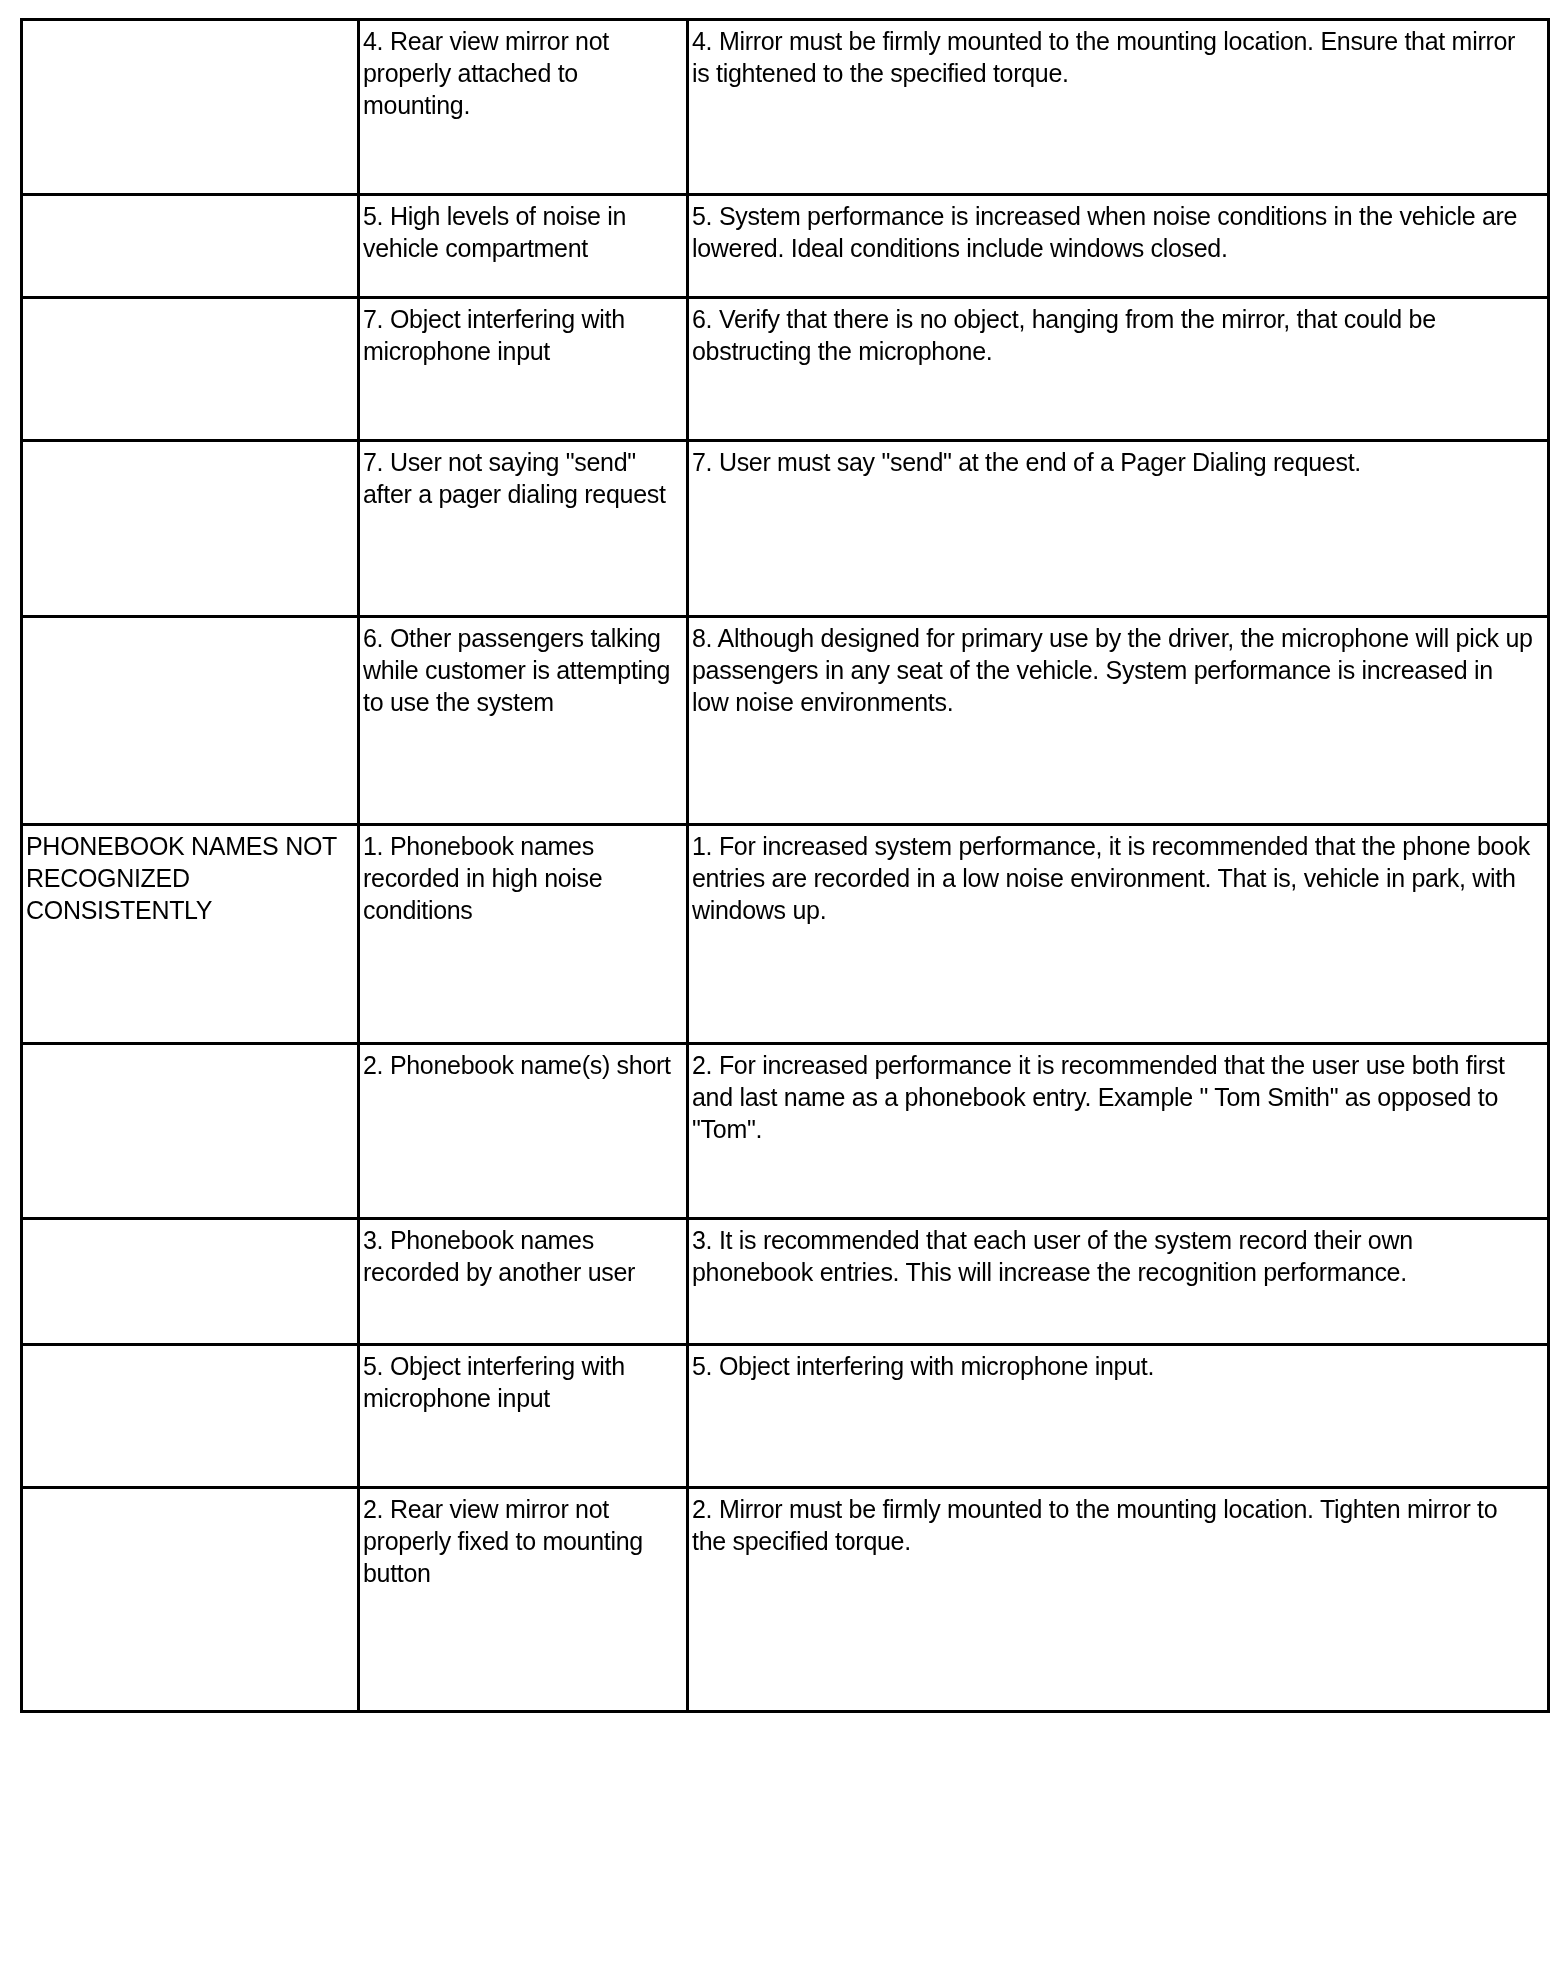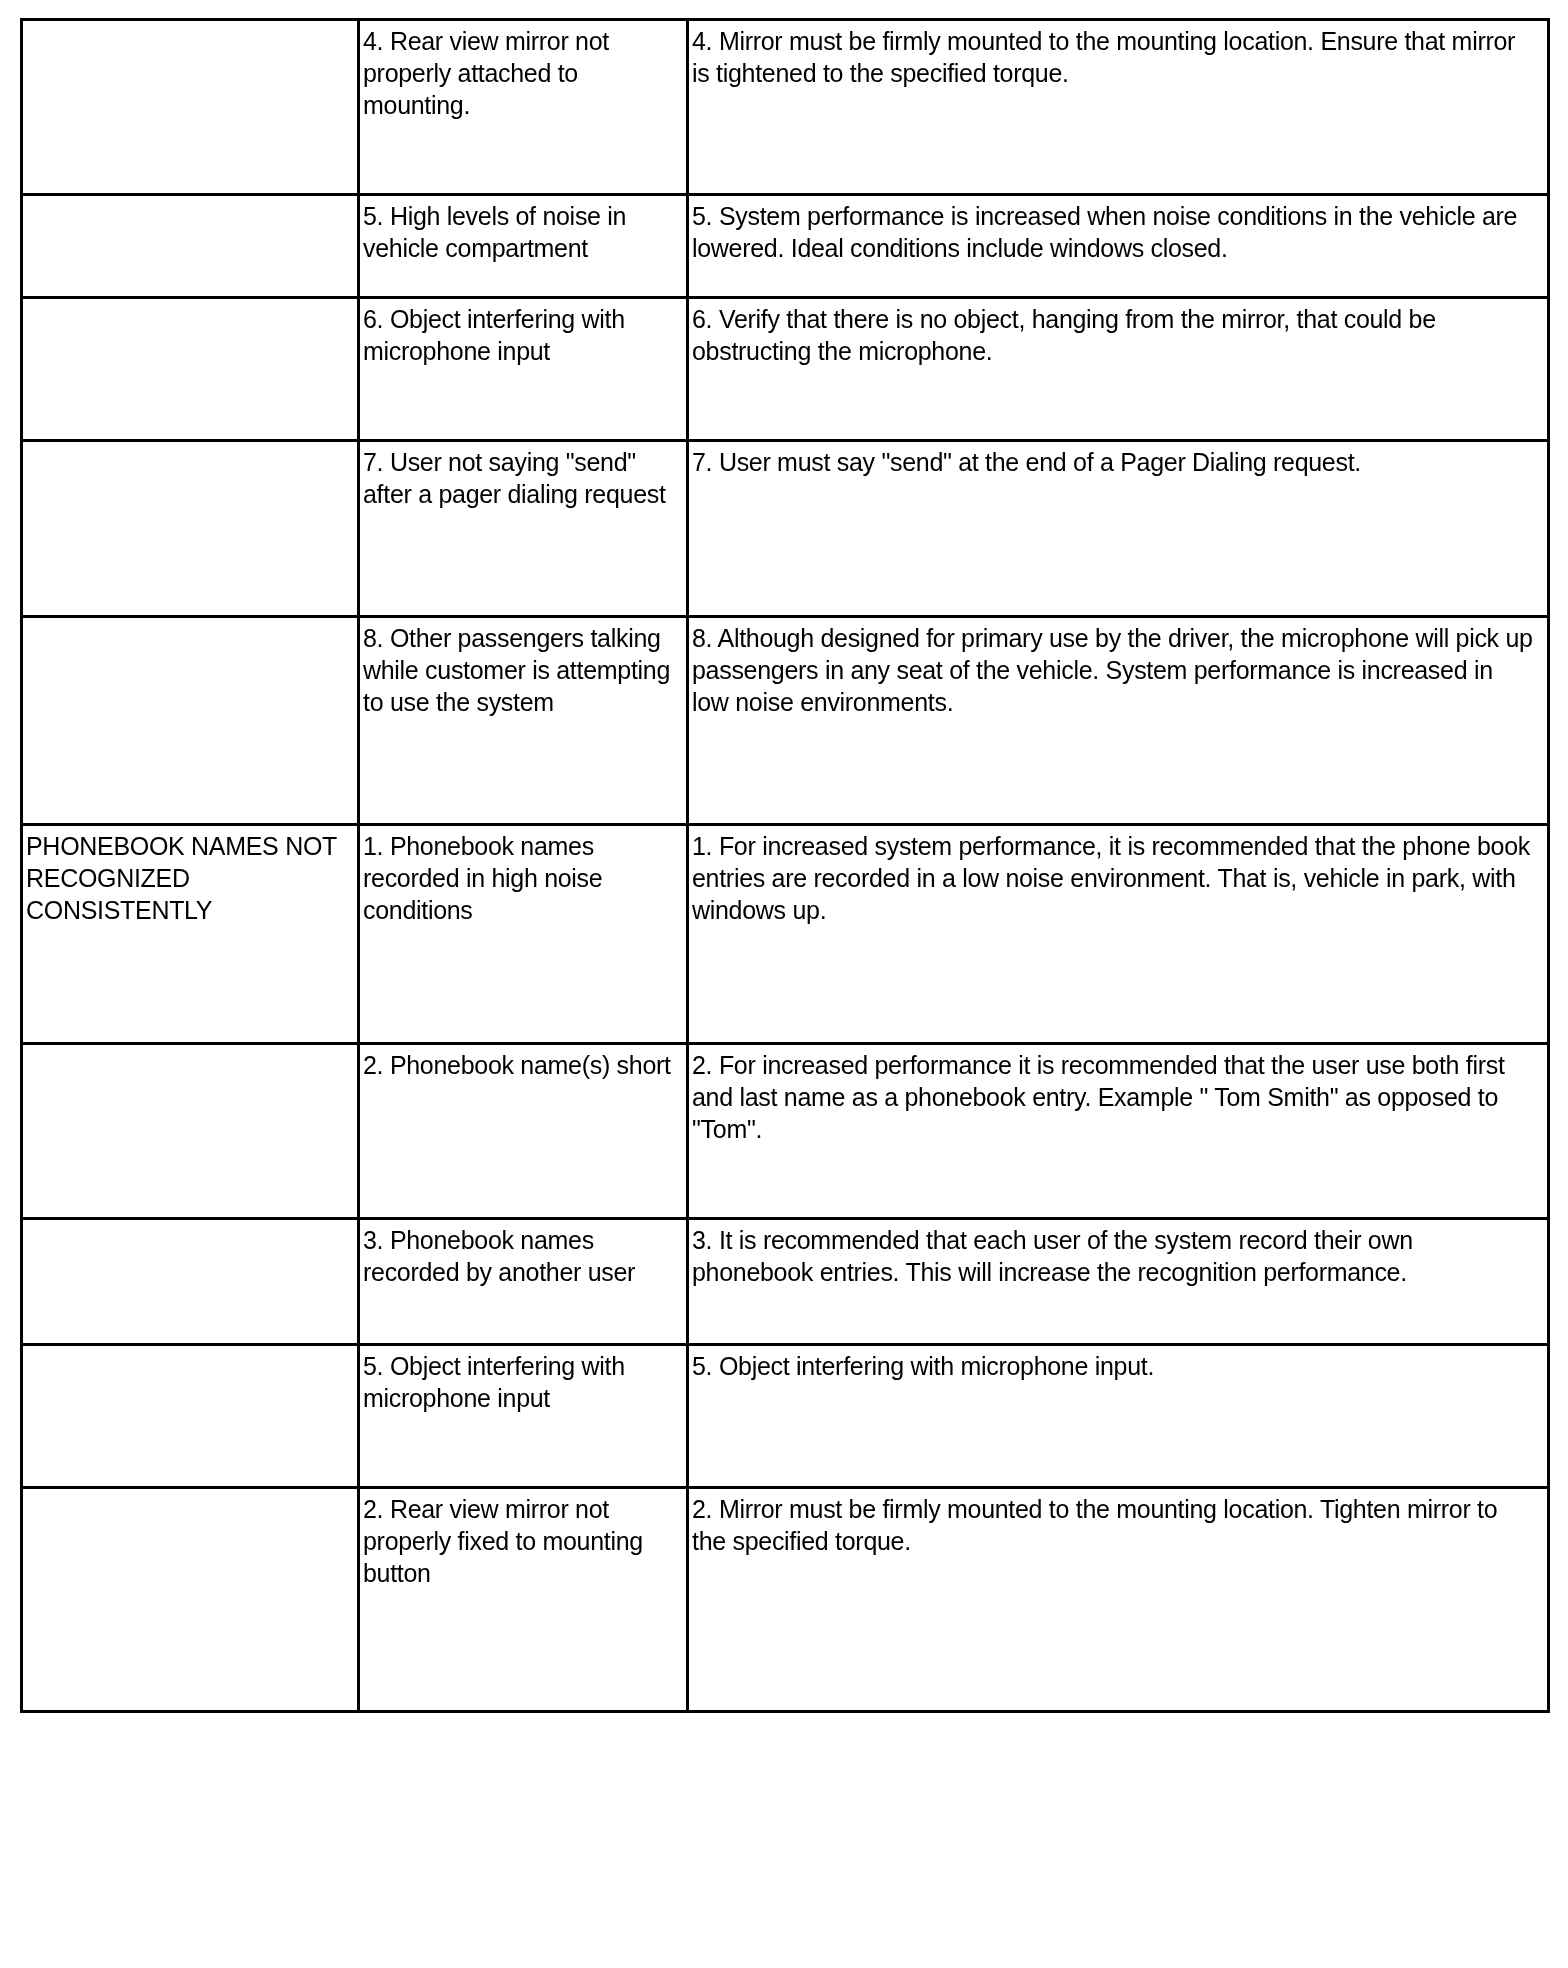--- a/index.html
+++ b/index.html
@@ -41,31 +41,31 @@
         <td>4. Rear view mirror not properly attached to mounting.</td>
         <td>4. Mirror must be firmly mounted to the mounting location. Ensure that mirror is tightened to the specified torque.</td>
       </tr>
       <tr style="height:103px">
         <td></td>
         <td>5. High levels of noise in vehicle compartment</td>
         <td>5. System performance is increased when noise conditions in the vehicle are lowered. Ideal conditions include windows closed.</td>
       </tr>
       <tr style="height:143px">
         <td></td>
-        <td>6. Object interfering with microphone input</td>
+        <td>7. Object interfering with microphone input</td>
         <td>6. Verify that there is no object, hanging from the mirror, that could be obstructing the microphone.</td>
       </tr>
       <tr style="height:176px">
         <td></td>
         <td>7. User not saying "send" after a pager dialing request</td>
         <td>7. User must say "send" at the end of a Pager Dialing request.</td>
       </tr>
       <tr style="height:208px">
         <td></td>
-        <td>8. Other passengers talking while customer is attempting to use the system</td>
+        <td>6. Other passengers talking while customer is attempting to use the system</td>
         <td>8. Although designed for primary use by the driver, the microphone will pick up passengers in any seat of the vehicle. System performance is increased in low noise environments.</td>
       </tr>
       <tr style="height:219px">
         <td>PHONEBOOK NAMES NOT RECOGNIZED CONSISTENTLY</td>
         <td>1. Phonebook names recorded in high noise conditions</td>
         <td>1. For increased system performance, it is recommended that the phone book entries are recorded in a low noise environment. That is, vehicle in park, with windows up.</td>
       </tr>
       <tr style="height:175px">
         <td></td>
         <td>2. Phonebook name(s) short</td>

